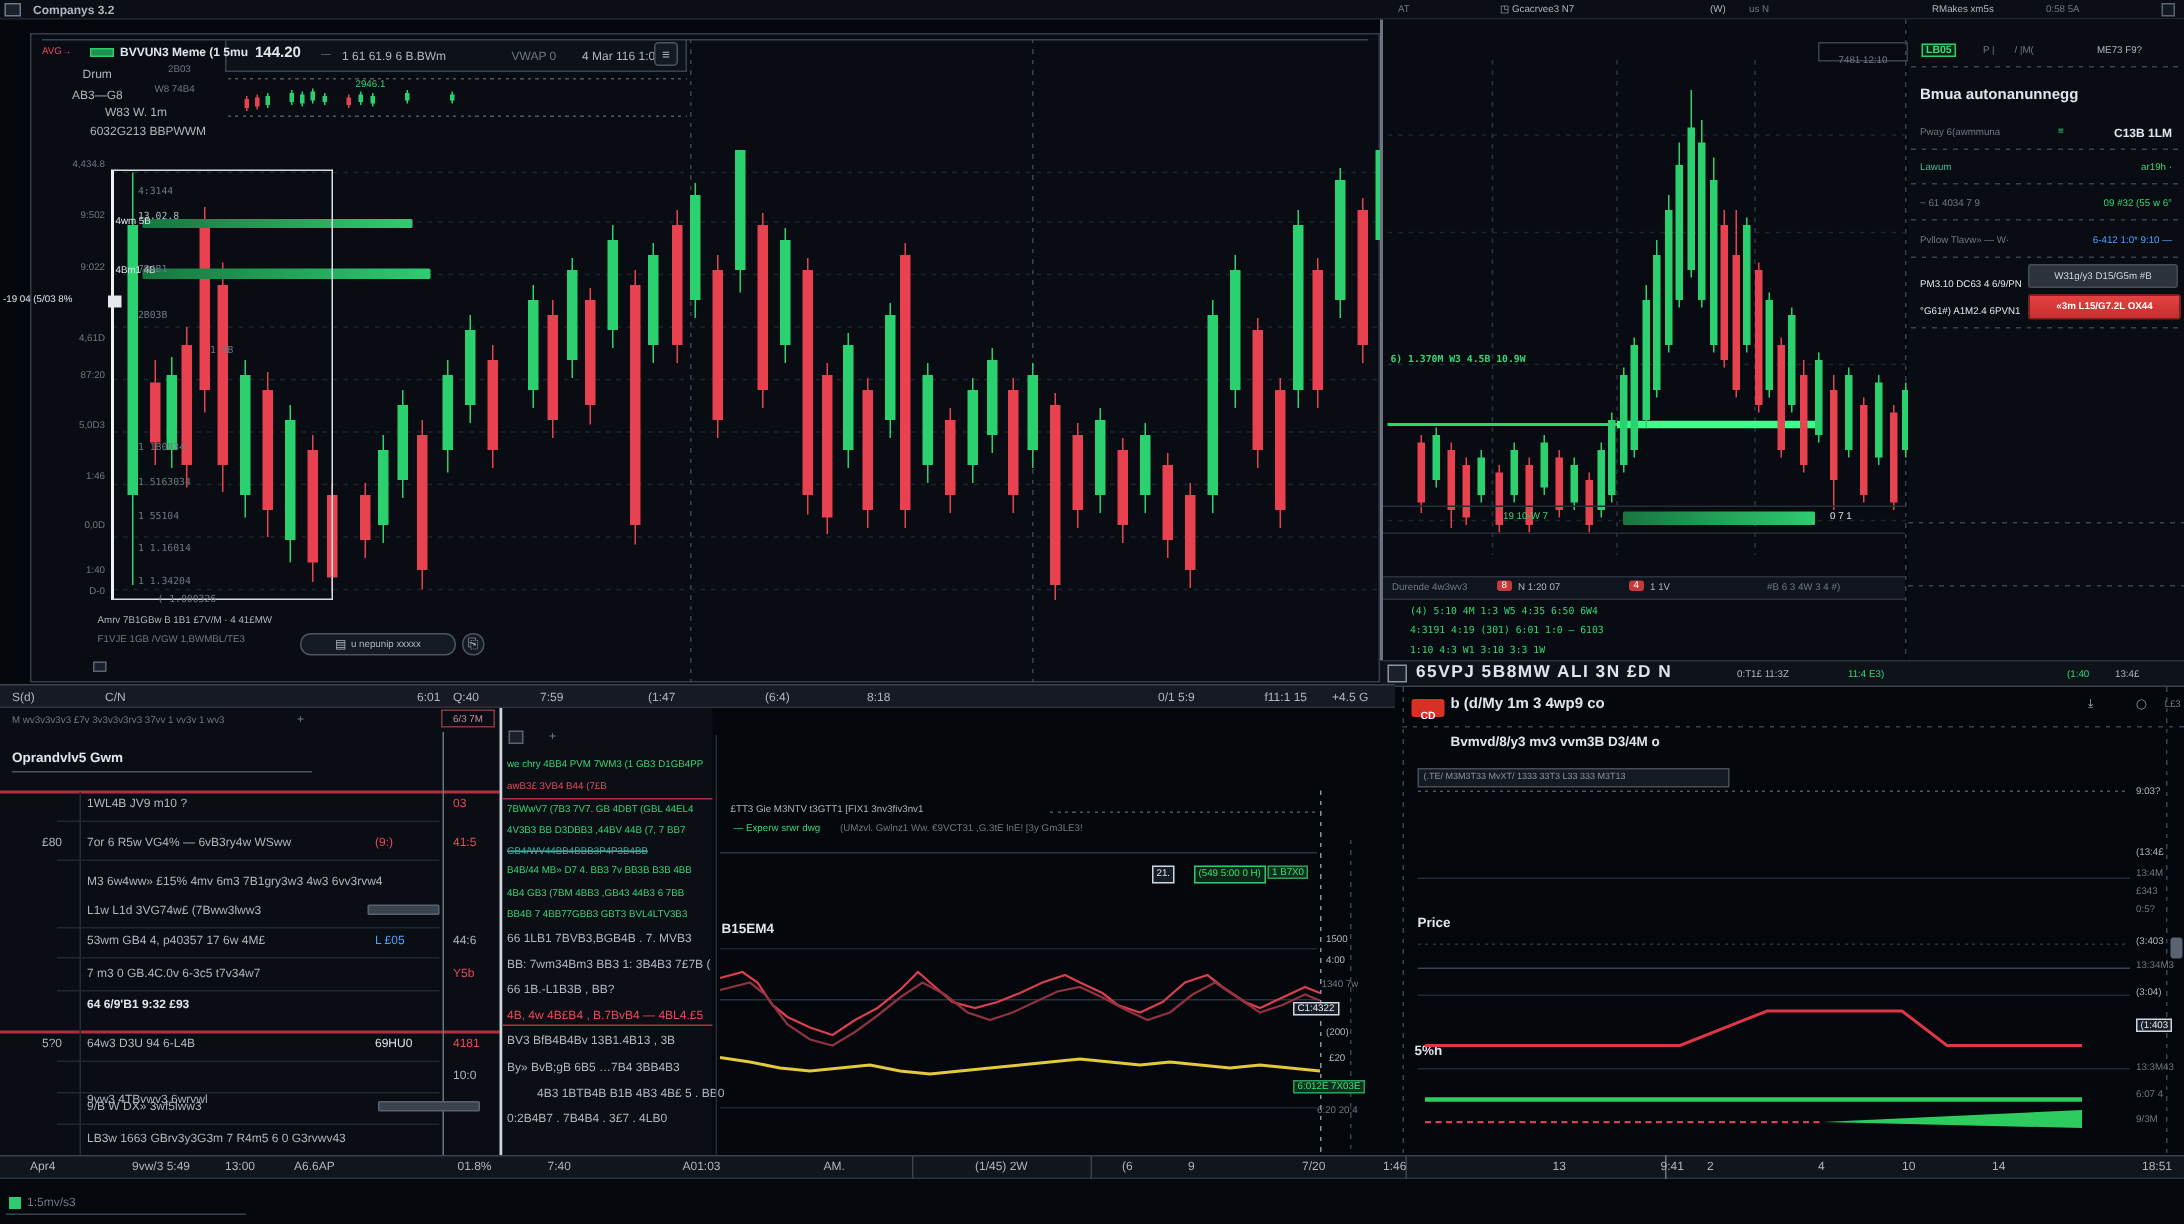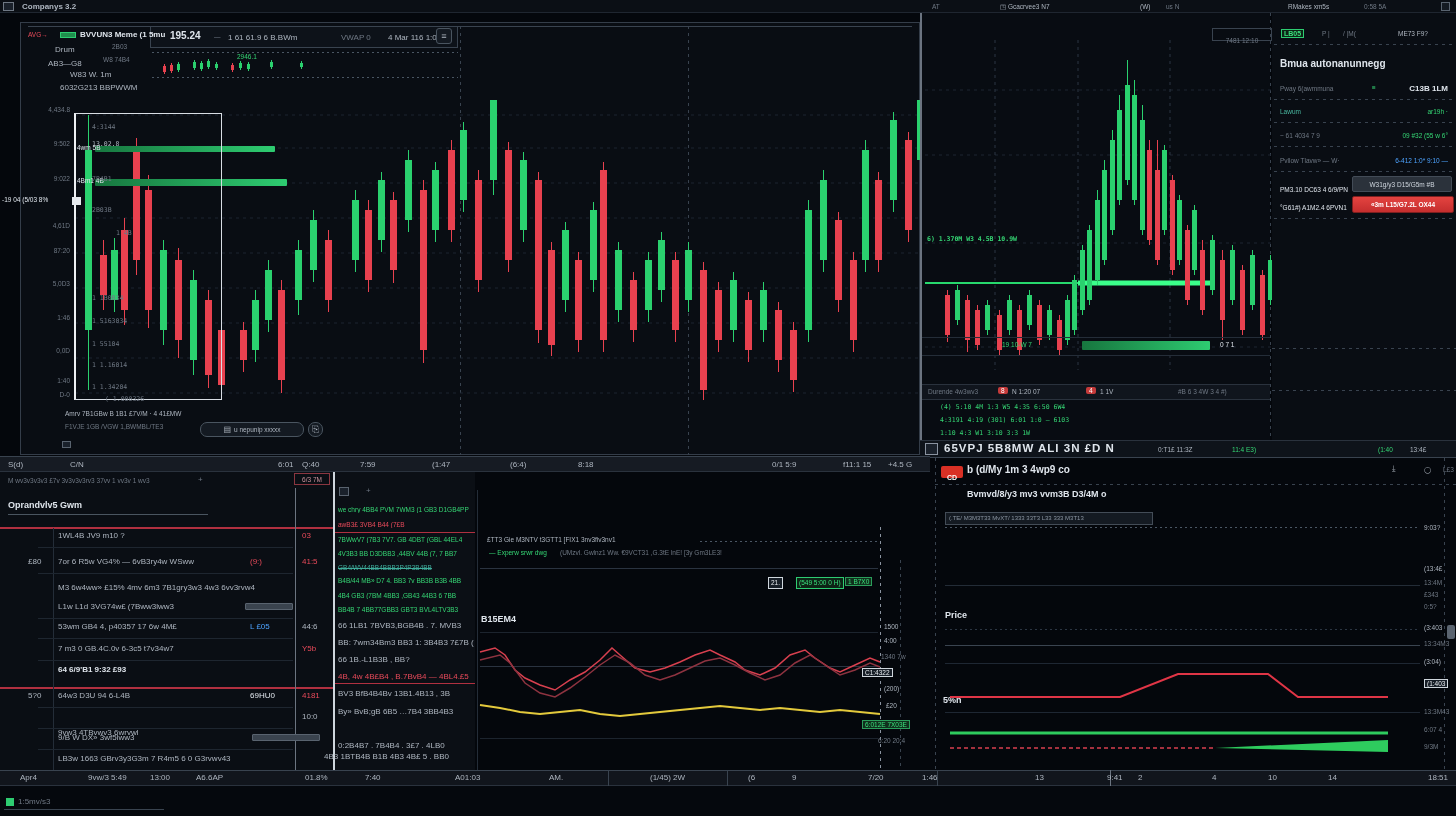--- a/index.html
+++ b/index.html
@@ -51,21 +51,21 @@
       <span class="t dim s7" style="left: 1166px; top: 3px;">us N</span>
       <span class="t gry s7" style="left: 1288px; top: 3px;">RMakes xm5s</span>
       <span class="t dim s7" style="left: 1364px; top: 3px;">0:58 5A</span>
     </div>
 
   <div class="panel" style="left:20px;top:22px;width:900px;height:433px;background:#090d13"></div>
   <div class="hline" style="left:28px;top:26px;width:884px;background:#39434f"></div>
 
   <div class="abs" style="left:150px;top:26px;width:308px;height:22px;border:1px solid #39434f;background:#0d1219"></div>
   <div class="overlay">
-      <span class="t wht s10 b" style="left: 170px; top: 30px;">195.24</span>
+      <span class="t wht s10 b" style="left: 170px; top: 30px;">144.20</span>
       <span class="t dim s7" style="left: 214px; top: 33px;">—</span>
       <span class="t gry" style="left: 228px; top: 33px;">1 61 61.9 6 B.BWm</span>
       <span class="t dim" style="left: 341px; top: 33px;">VWAP 0</span>
       <span class="t gry" style="left: 388px; top: 33px;">4 Mar 116 1:00</span>
     </div>
   <div class="icon-btn" style="left:436px;top:28px;width:16px;height:16px">≡</div>
 
   <span class="t red s7" style="left:28px;top:31px">AVG→</span>
   <span class="abs" style="left:60px;top:32px;width:16px;height:6px;background:#1f8f4d;border:1px solid #2ecc71"></span>
   <span class="t wht b" style="left:80px;top:30px">BVVUN3 Meme (1 5mu</span>
@@ -262,21 +262,21 @@
       <span class="t dim s7 ra" style="left: 70px; top: 377px;">1:40</span>
       <span class="t dim s7 ra" style="left: 70px; top: 391px;">D-0</span>
     </div>
   <span class="t wht s7" style="left:2px;top:196px">-19 04 (5/03 8%</span>
   <span class="abs" style="left:72px;top:197px;width:9px;height:8px;background:#e6eaee"></span>
   <div class="overlay">
       <span class="t dim s7 mono" style="left: 92px; top: 124px;">4:3144</span>
       <span class="t gry s7 mono" style="left: 92px; top: 141px;">13.02.8</span>
       <span class="t dim s7 mono" style="left: 92px; top: 176px;">7B4B1</span>
       <span class="t dim s7 mono" style="left: 92px; top: 207px;">2B03B</span>
-      <span class="t dim s7 mono" style="left: 76px; top: 230px; padding-left: 40px;">1 4B</span>
+      <span class="t dim s7 mono" style="left: 100px; top: 230px; padding-left: 40px;">1 4B</span>
       <span class="t dim s7 mono" style="left: 92px; top: 295px;">1 1B0B34</span>
       <span class="t dim s7 mono" style="left: 92px; top: 318px;">1 5163034</span>
       <span class="t dim s7 mono" style="left: 92px; top: 341px;">1 55104</span>
       <span class="t dim s7 mono" style="left: 92px; top: 362px;">1 1.16014</span>
       <span class="t dim s7 mono" style="left: 92px; top: 384px;">1 1.34204</span>
       <span class="t dim s7 mono" style="left: 92px; top: 396px; margin-left: 13px;">( 1.000326</span>
     </div>
 
   <span class="t gry s7" style="left:65px;top:410px">Amrv 7B1GBw B 1B1 £7V/M · 4 41£MW</span>
   <span class="t dim s7" style="left:65px;top:423px">F1VJE 1GB /VGW 1,BWMBL/TE3</span>
@@ -534,21 +534,21 @@
       <span class="t grn s7" style="left: 338px; top: 577px; max-width: 136px; overflow: hidden;">B4B/44 MB» D7 4. BB3 7v BB3B B3B 4BB</span>
       <span class="t grn s7" style="left: 338px; top: 592px; max-width: 136px; overflow: hidden;">4B4 GB3 (7BM 4BB3 ,GB43 44B3 6 7BB</span>
       <span class="t grn s7" style="left: 338px; top: 606px; max-width: 136px; overflow: hidden;">BB4B 7 4BB77GBB3 GBT3 BVL4LTV3B3</span>
       <span class="t gry s8" style="left: 338px; top: 621px; max-width: 136px; overflow: hidden;">66 1LB1 7BVB3,BGB4B . 7. MVB3</span>
       <span class="t gry s8" style="left: 338px; top: 638px; max-width: 136px; overflow: hidden;">BB: 7wm34Bm3 BB3 1: 3B4B3 7£7B (£7B0</span>
       <span class="t gry s8" style="left: 338px; top: 655px; max-width: 136px; overflow: hidden;">66 1B.-L1B3B , BB?</span>
       <span class="t red s8" style="left: 338px; top: 672px; max-width: 136px; overflow: hidden;">4B, 4w 4B£B4 , B.7BvB4 — 4BL4.£5</span>
       <div class="hline" style="left: 335px; top: 683px; width: 140px; background: rgb(176, 48, 64);"></div>
       <span class="t gry s8" style="left: 338px; top: 689px; max-width: 136px; overflow: hidden;">BV3 BfB4B4Bv 13B1.4B13 , 3B</span>
       <span class="t gry s8" style="left: 338px; top: 707px; max-width: 136px; overflow: hidden;">By» BvB;gB 6B5 …7B4 3BB4B3</span>
-      <span class="t gry s8" style="left: 324px; top: 724px; max-width: 136px; overflow: hidden; margin-top: 28px;">4B3 1BTB4B B1B 4B3 4B£ 5 . BB0</span>
+      <span class="t gry s8" style="left: 358px; top: 724px; max-width: 136px; overflow: hidden;">4B3 1BTB4B B1B 4B3 4B£ 5 . BB0</span>
       <span class="t gry s8" style="left: 338px; top: 741px; max-width: 136px; overflow: hidden;">0:2B4B7 . 7B4B4 . 3£7 . 4LB0</span>
     </div>
 
   <div class="vline" style="left:477px;top:490px;height:280px"></div>
   <div class="vdash" style="left:880px;top:527px;height:243px;background-image:repeating-linear-gradient(to bottom,#8a93a0 0 3px,transparent 3px 7px)"></div>
   <div class="vdash" style="left:900px;top:560px;height:210px"></div>
   <span class="t gry s7" style="left:487px;top:536px">£TT3 Gie M3NTV t3GTT1 [FIX1 3nv3fiv3nv1</span>
   <div class="hdot" style="left:700px;top:541px;width:178px"></div>
   <span class="t grn s7" style="left:489px;top:549px">— Experw srwr dwg</span>
   <span class="t dim s7" style="left:560px;top:549px">(UMzvl. Gwlnz1 Ww. €9VCT31 ,G.3tE lnE! [3y Gm3LE3!</span>

